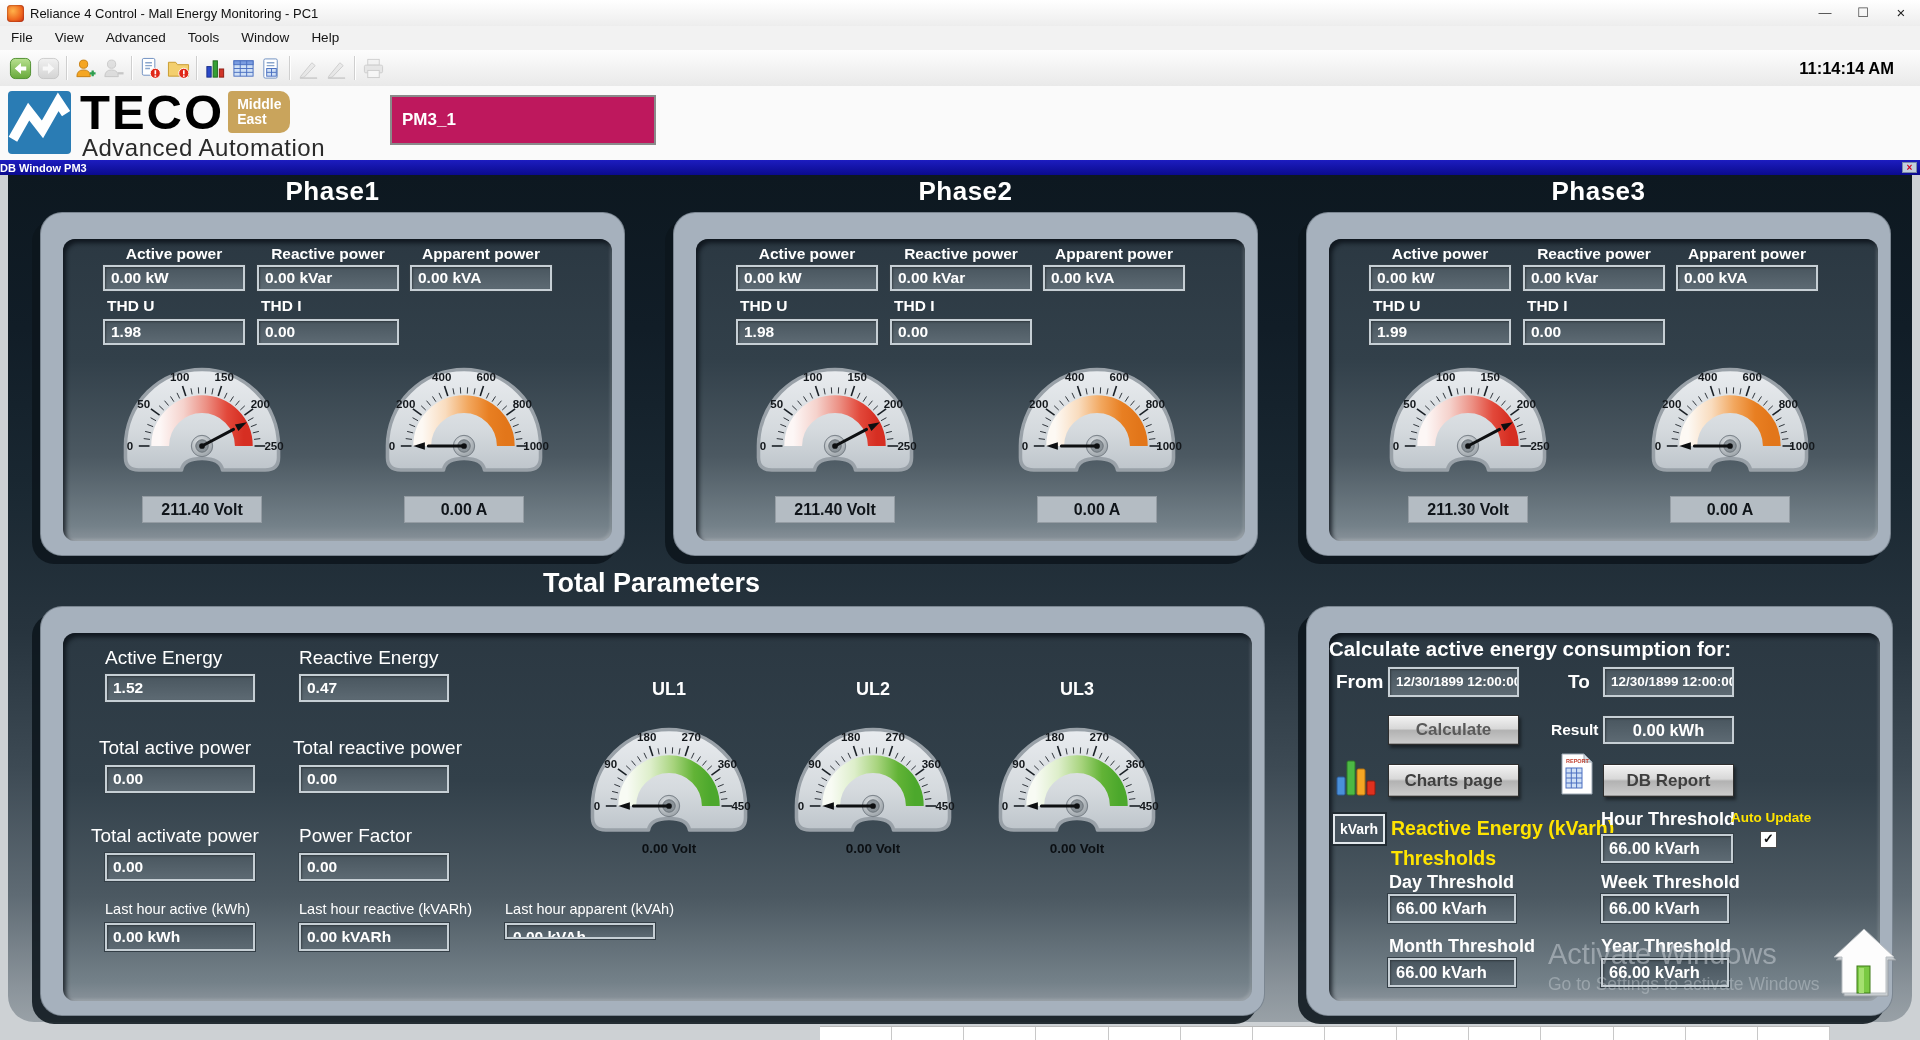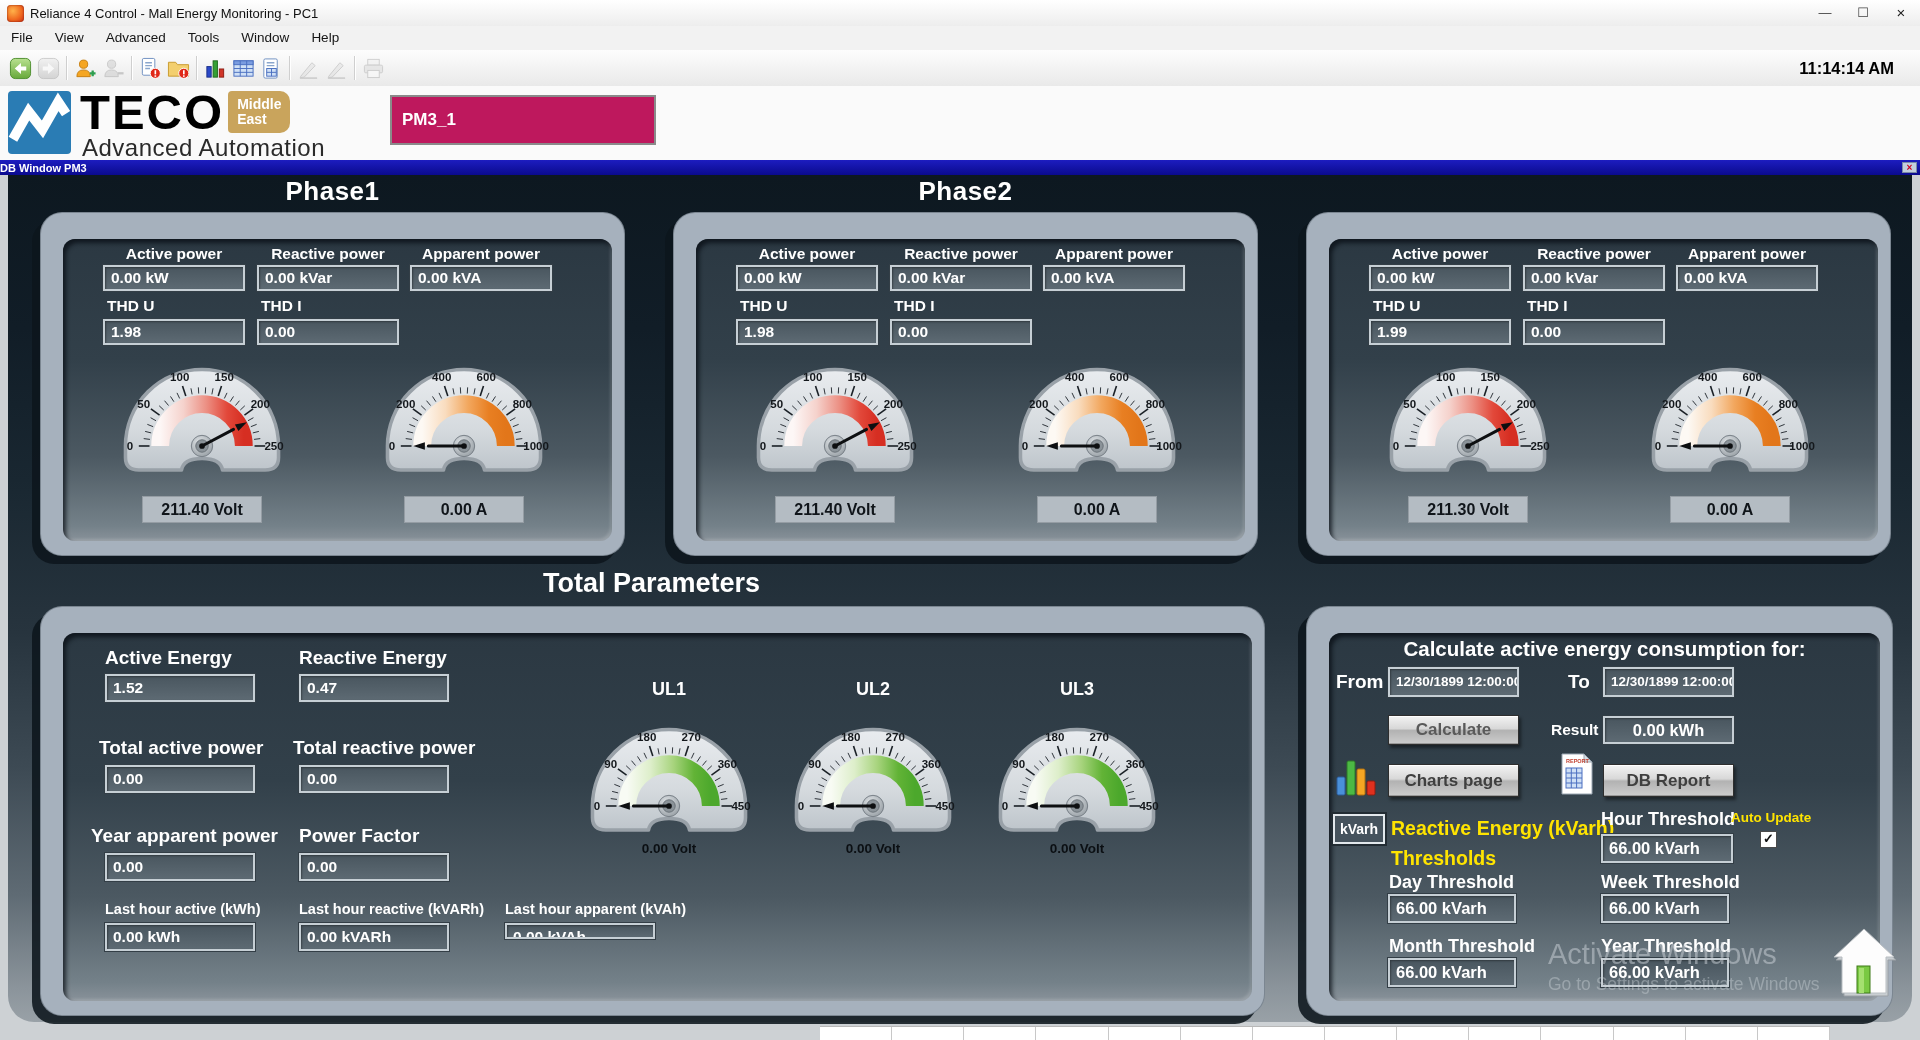--- a/index.html
+++ b/index.html
@@ -78,40 +78,40 @@
   .field{background:linear-gradient(180deg,#49565f,#5d6a73);border:2px solid #c6cfd5;
     box-shadow:0 0 0 1px #333e46,inset 1px 1px 2px rgba(0,0,0,.35);box-sizing:border-box;
     color:#fff;font-weight:bold;font-size:15.5px;text-align:left;padding:0 6px;
     white-space:nowrap;overflow:hidden;line-height:22px;height:26px;}
   .afield{position:absolute;}
   .gauge{position:absolute;}
   .gdisplay{position:absolute;width:118px;height:25px;background:#b4bcc3;color:#10151a;
     font-weight:bold;font-size:16px;text-align:center;line-height:25px;
     box-shadow:0 0 0 1px #959da4;}
 
-  .tlabel{position:absolute;color:#fff;font-weight:bold;font-size:19px;white-space:nowrap;}
+  .tlabel{position:absolute;color:#fff;font-weight:normal;font-size:19px;white-space:nowrap;}
   .tlabel.small{font-size:14.5px;}
   .heading-total{position:absolute;left:40px;top:568px;width:1223px;text-align:center;
     color:#fff;font-size:27px;font-weight:bold;}
 
   .total-outer{position:absolute;left:40px;top:606px;width:1223px;height:408px;
     background:#a6b1bd;border-radius:22px;border:1px solid rgba(88,99,109,.55);
     box-shadow:-8px 8px 0 0 rgba(13,22,29,.88);}
   .calc-outer{position:absolute;left:1306px;top:606px;width:585px;height:408px;
     background:#a6b1bd;border-radius:22px;border:1px solid rgba(88,99,109,.55);
     box-shadow:-8px 8px 0 0 rgba(13,22,29,.88);}
 
   .ul-wrap{position:absolute;top:46px;width:178px;text-align:center;}
   .ul-title{color:#fff;font-weight:bold;font-size:18px;height:28px;}
   .ul-wrap .gauge{position:static;display:block;margin-top:10px;width:178px;}
   .ul-volt{margin-top:3px;color:#0b0f13;font-weight:bold;font-size:13.5px;}
 
   
   .clabel{position:absolute;color:#fff;font-weight:bold;font-size:19px;white-space:nowrap;}
-  .calc-heading{position:absolute;top:4px;left:0;right:0;text-align:center;color:#fff;
+  .calc-heading{position:absolute;top:4px;left:0;right:0;text-align:left;color:#fff;
     font-weight:bold;font-size:20.5px;}
   .datefield{font-size:13.5px;line-height:26px;}
   .btn{position:absolute;background:linear-gradient(180deg,#f3f3f3 0%,#d8d8d8 45%,#b2b2b2 52%,#cdcdcd 100%);
     border:1px solid #2e2e2e;box-sizing:border-box;
     box-shadow:inset 0 1px 0 rgba(255,255,255,.9),inset 0 -1px 0 rgba(0,0,0,.25),2px 3px 3px rgba(0,0,0,.45);
     color:#3f3f3f;font-weight:bold;text-align:center;}
   .ylabel{position:absolute;color:#ffe400;font-weight:bold;white-space:nowrap;text-align:right;}
   .kvarh{position:absolute;background:#46535d;border:2px solid #e2e8ec;box-shadow:0 0 0 2px #222c33;
     color:#fff;font-weight:bold;font-size:14px;text-align:center;line-height:26px;box-sizing:border-box;}
   .checkbox{position:absolute;width:17px;height:17px;background:#fff;border:1px solid #4a4a4a;
@@ -532,20 +532,21 @@
     <polygon points="43.0,100.0 56.0,95.8 56.0,104.2" fill="#0d0f11"></polygon>
     <circle cx="100" cy="100" r="3.2" fill="#0d0f11"></circle>
   </svg></div>
         <div class="gdisplay" style="left:80px;top:258px;">211.40 Volt</div>
         <div class="gdisplay" style="left:342px;top:258px;">0.00 A</div>
       </div>
     </div>
   </div>
 
   <div class="phase-wrap" style="left: 1306px;">
+    <div class="phase-title">Phase3</div>
     <div class="panel-outer">
       <div class="panel-inner">
         <div class="pcol" style="left:40px;top:6px;">
           <div class="plabel">Active power</div>
           <div class="field" style="margin-top:2px;">0.00 kW</div>
         </div>
         <div class="pcol" style="left:194px;top:6px;">
           <div class="plabel">Reactive power</div>
           <div class="field" style="margin-top:2px;">0.00 kVar</div>
         </div>
@@ -652,21 +653,21 @@
     <div class="tlabel" style="left:42px;top:14px;">Active Energy</div>
     <div class="field afield" style="left:42px;top:41px;width:150px;height:28px;line-height:24px;">1.52</div>
     <div class="tlabel" style="left:236px;top:14px;">Reactive Energy</div>
     <div class="field afield" style="left:236px;top:41px;width:150px;height:28px;line-height:24px;">0.47</div>
 
     <div class="tlabel" style="left:36px;top:104px;">Total active power</div>
     <div class="field afield" style="left:42px;top:132px;width:150px;height:28px;line-height:24px;">0.00</div>
     <div class="tlabel" style="left:230px;top:104px;">Total reactive power</div>
     <div class="field afield" style="left:236px;top:132px;width:150px;height:28px;line-height:24px;">0.00</div>
 
-    <div class="tlabel" style="left:28px;top:192px;">Year apparent power</div>
+    <div class="tlabel" style="left:28px;top:192px;">Total activate power</div>
     <div class="field afield" style="left:42px;top:220px;width:150px;height:28px;line-height:24px;">0.00</div>
     <div class="tlabel" style="left:236px;top:192px;">Power Factor</div>
     <div class="field afield" style="left:236px;top:220px;width:150px;height:28px;line-height:24px;">0.00</div>
 
     <div class="tlabel small" style="left:42px;top:268px;">Last hour active (kWh)</div>
     <div class="field afield" style="left:42px;top:290px;width:150px;height:28px;line-height:24px;">0.00 kWh</div>
     <div class="tlabel small" style="left:236px;top:268px;">Last hour reactive (kVARh)</div>
     <div class="field afield" style="left:236px;top:290px;width:150px;height:28px;line-height:24px;">0.00 kVARh</div>
     <div class="tlabel small" style="left:442px;top:268px;">Last hour apparent (kVAh)</div>
     <div class="field afield" style="left:442px;top:290px;width:150px;height:16px;line-height:24px;">0.00 kVAh</div>

